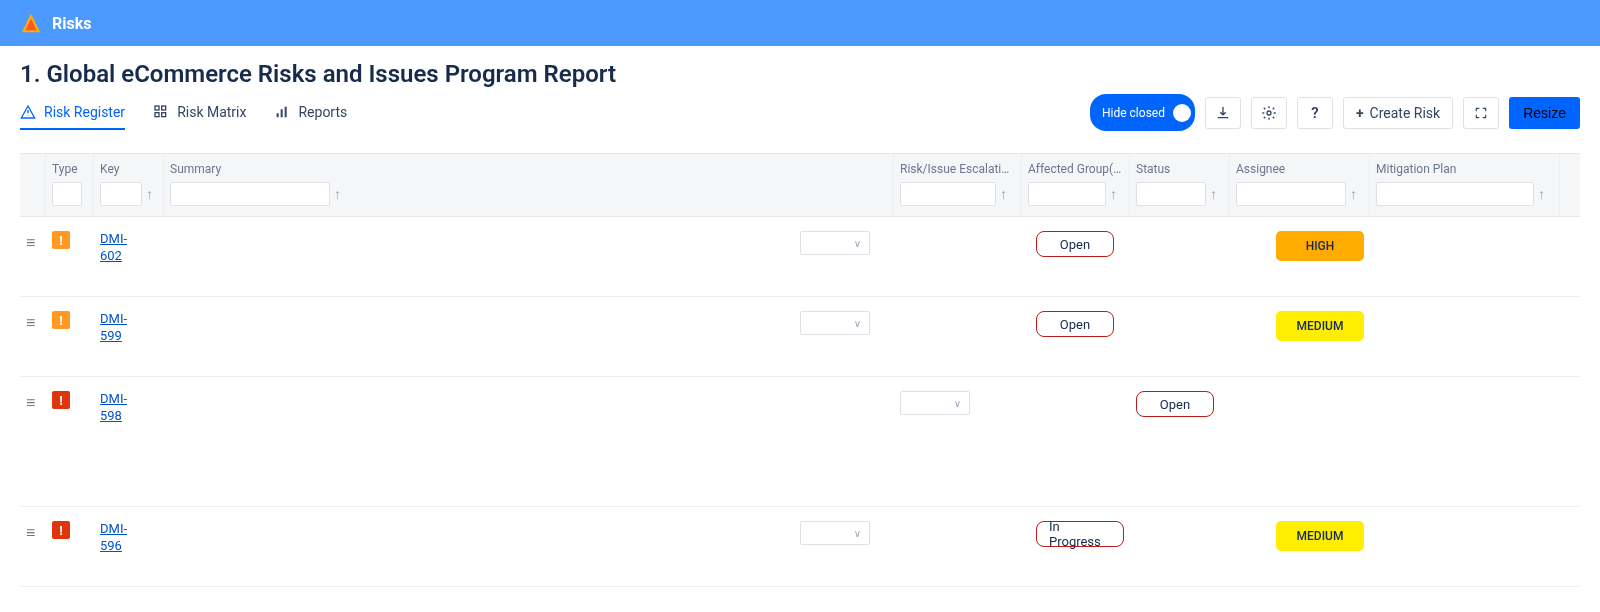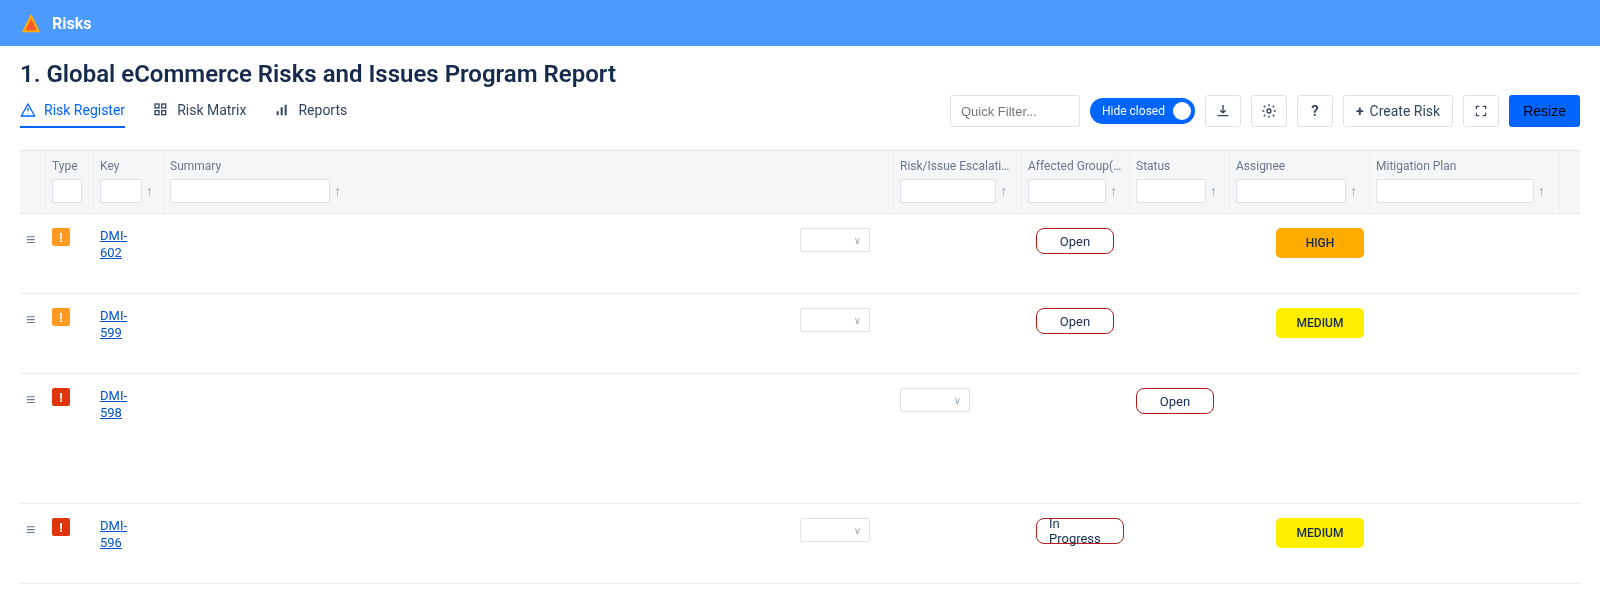--- a/index.html
+++ b/index.html
@@ -11,21 +11,21 @@
 .page-title{font-size:24px;font-weight:600;margin:0}
 
 .toolbar{display:flex;align-items:center;padding:0 20px 12px;gap:8px}
 .tabs{display:flex;gap:28px;flex:1}
 .tab{display:flex;align-items:center;gap:8px;padding:8px 0;color:#344563;font-size:14px;cursor:pointer;border-bottom:2px solid transparent}
 .tab.active{color:#0065ff;border-bottom:2px solid #0065ff}
 .tab .icon{width:16px;height:16px;display:inline-flex;align-items:center;justify-content:center}
 
 .right-tools{display:flex;align-items:center;gap:10px}
 .quick-filter{height:32px;width:130px;border:1px solid #dfe1e6;border-radius:3px;padding:0 10px;font-size:13px;color:#7a869a}
-.toggle-pill{background:#0065ff;color:#fff;border-radius:16px;height:26px;padding:0 4px 0 12px;display:flex;align-items:center;font-size:12px;gap:8px;cursor:pointer}
+.toggle-pill{background:#0065ff;color:#fff;border-radius:16px;height:37px;padding:0 4px 0 12px;display:flex;align-items:center;font-size:12px;gap:8px;cursor:pointer}
 .toggle-knob{background:#fff;width:18px;height:18px;border-radius:50%}
 .icon-btn{width:36px;height:32px;border:1px solid #dfe1e6;border-radius:3px;background:#fff;display:flex;align-items:center;justify-content:center;cursor:pointer;color:#344563}
 .text-btn{height:32px;border:1px solid #dfe1e6;border-radius:3px;background:#fff;padding:0 12px;display:flex;align-items:center;gap:6px;cursor:pointer;color:#344563;font-size:14px}
 .primary-btn{height:32px;border:none;border-radius:3px;background:#0065ff;color:#000000;padding:0 14px;cursor:pointer;font-size:14px}
 
 .grid-wrap{margin:10px 20px 16px;border-top:1px solid #e5e7eb}
 .header-row{display:flex;background:#f5f6f8;color:#6b778c;font-size:12px;border-bottom:1px solid #e5e7eb}
 .hcell{padding:8px 6px 10px;border-right:1px solid #eceef1;display:flex;flex-direction:column;gap:6px;position:relative}
 .hcell .hlabel{white-space:nowrap;overflow:hidden;text-overflow:ellipsis}
 .hcell input{height:24px;border:1px solid #dfe1e6;border-radius:2px;padding:0 6px;font-size:12px;width:100%}
@@ -102,21 +102,20 @@
       <span class="icon">
           <svg viewBox="0 0 24 24" width="16" height="16">
             <path fill="#344563" d="M4 20h3v-6H4v6zm6 0h3V8h-3v12zm6 0h3V4h-3v16z"></path>
           </svg>
         </span>
       <span>Reports</span>
     </div>
   </div>
 
   <div class="right-tools">
-    <input class="quick-filter" placeholder="Quick Filter..." style="">
     <div class="toggle-pill">
       <span>Hide closed</span>
       <span class="toggle-knob"></span>
     </div>
     <div class="icon-btn">
       <span>
           <svg viewBox="0 0 24 24" width="16" height="16">
             <path fill="none" stroke="#344563" stroke-width="2" d="M12 3v12m0 0 4-4m-4 4-4-4M4 19h16"></path>
           </svg>
         </span>

